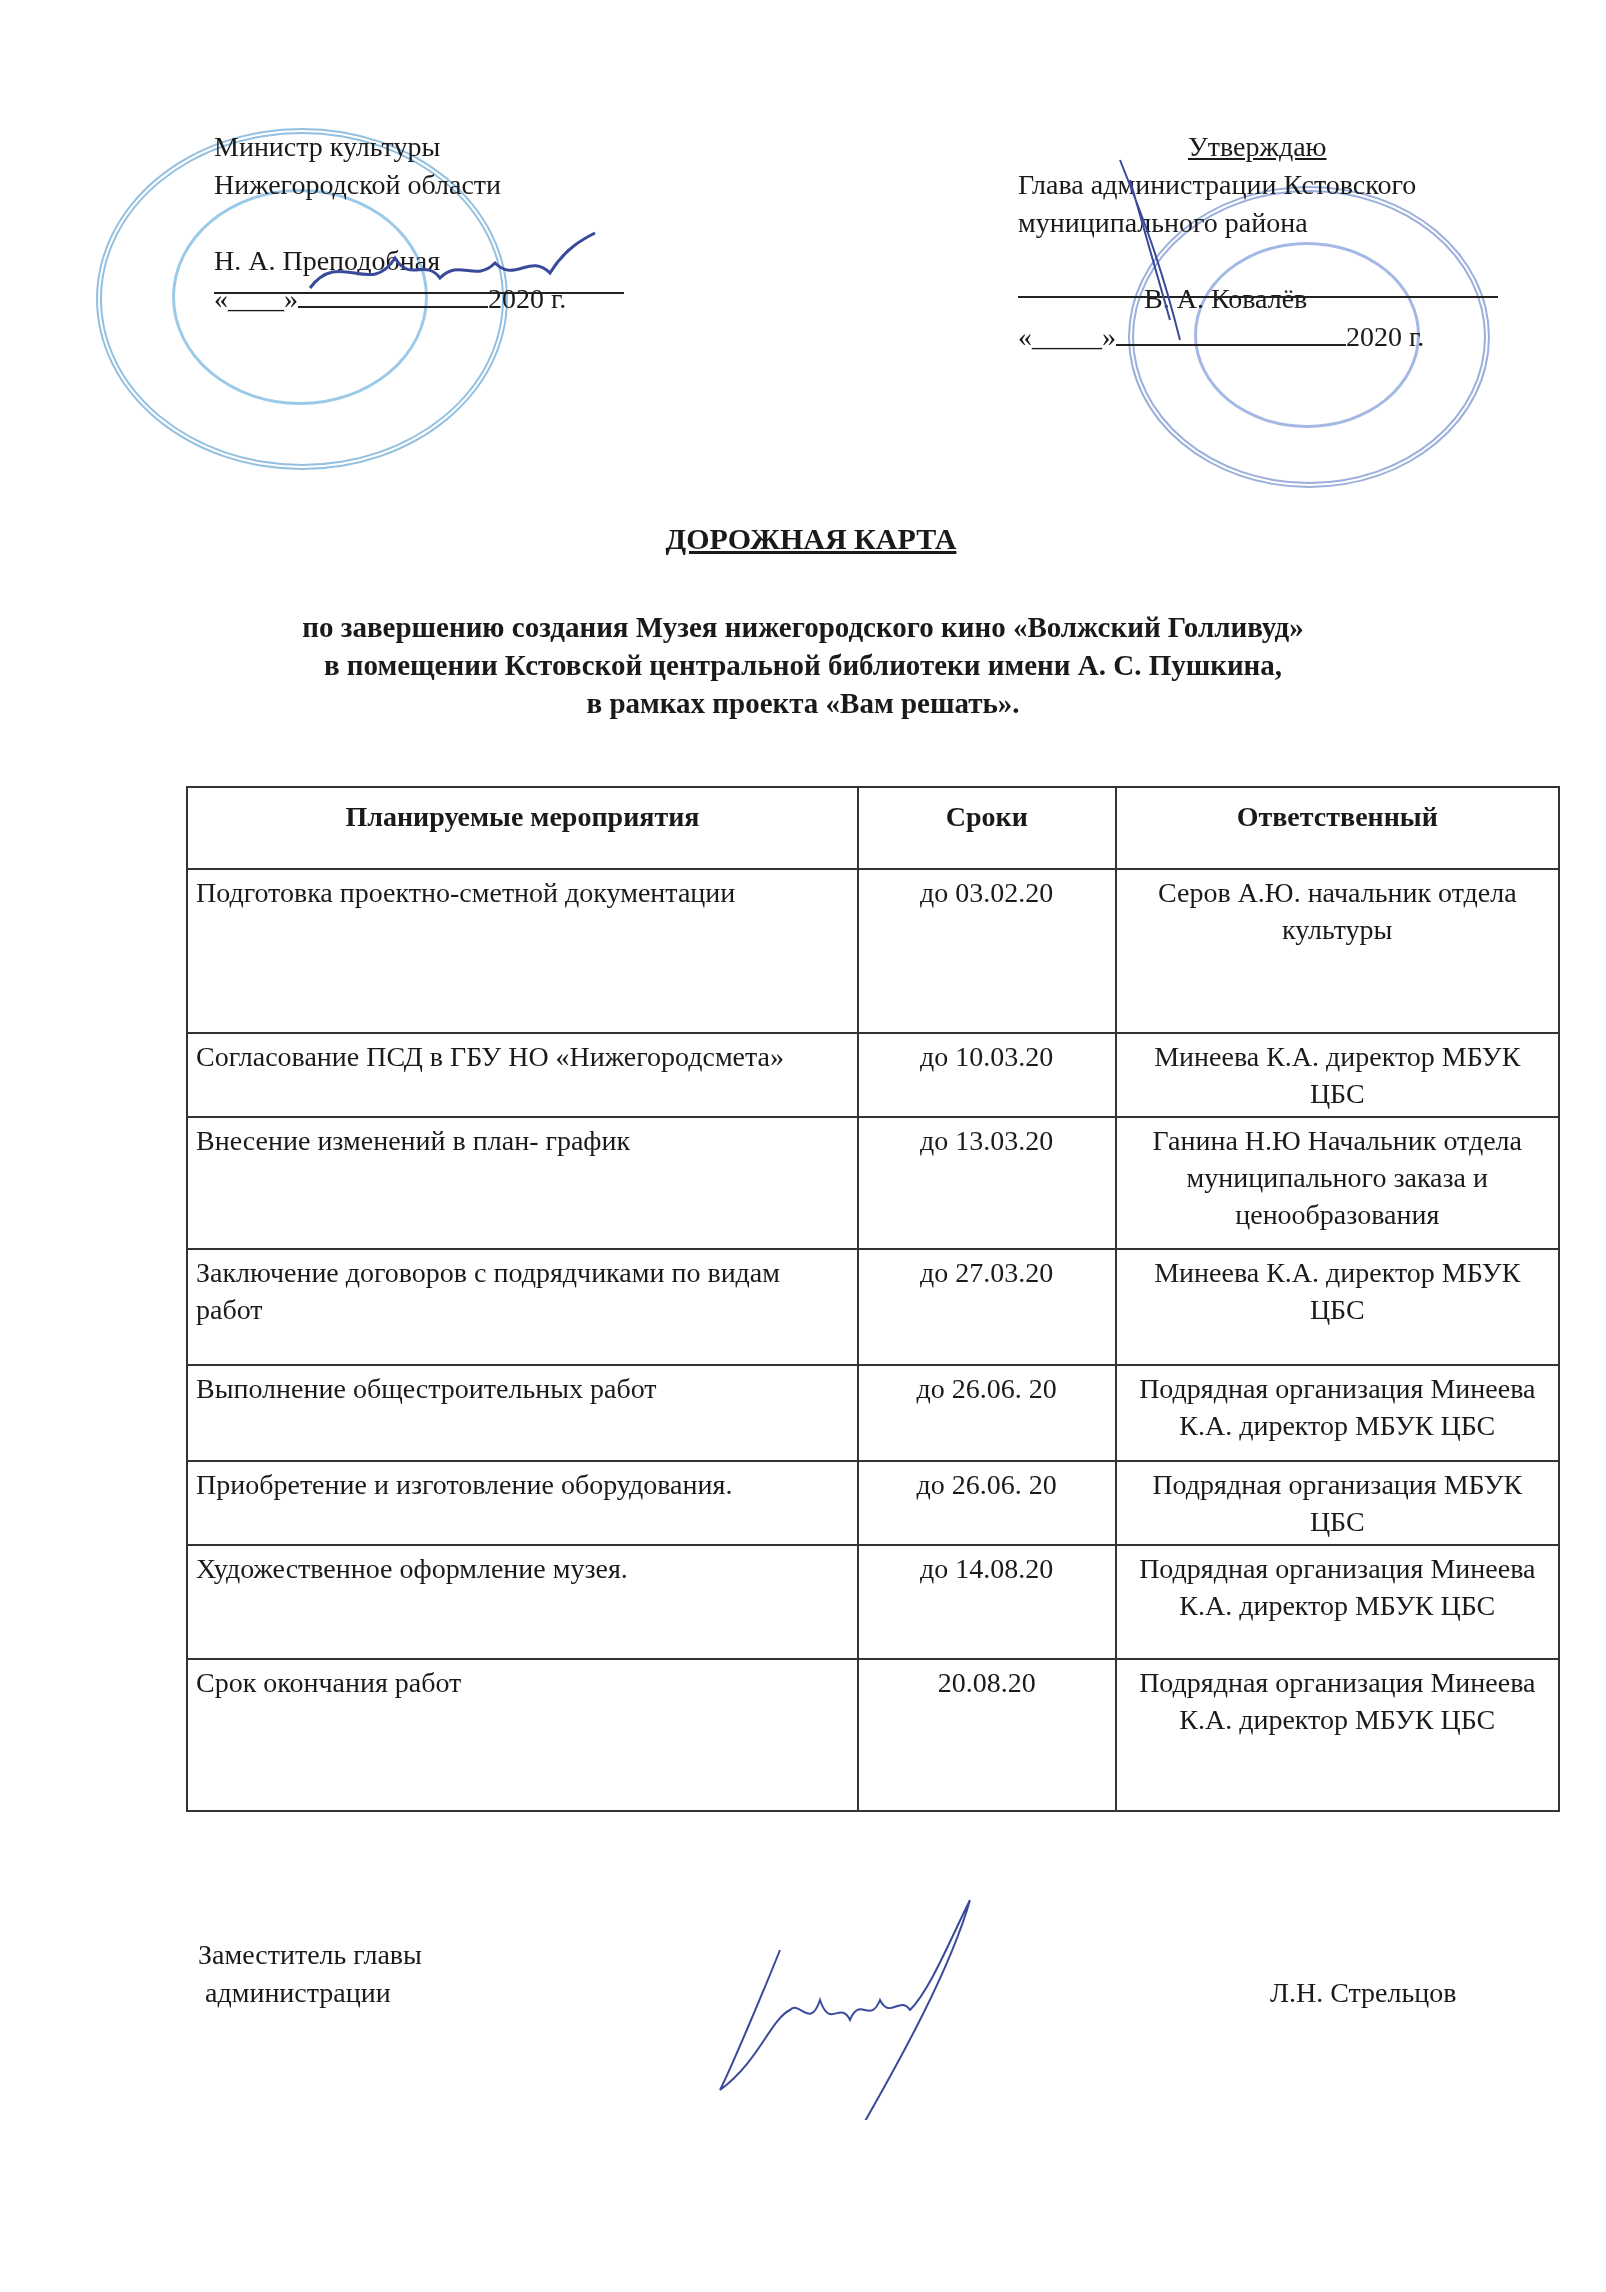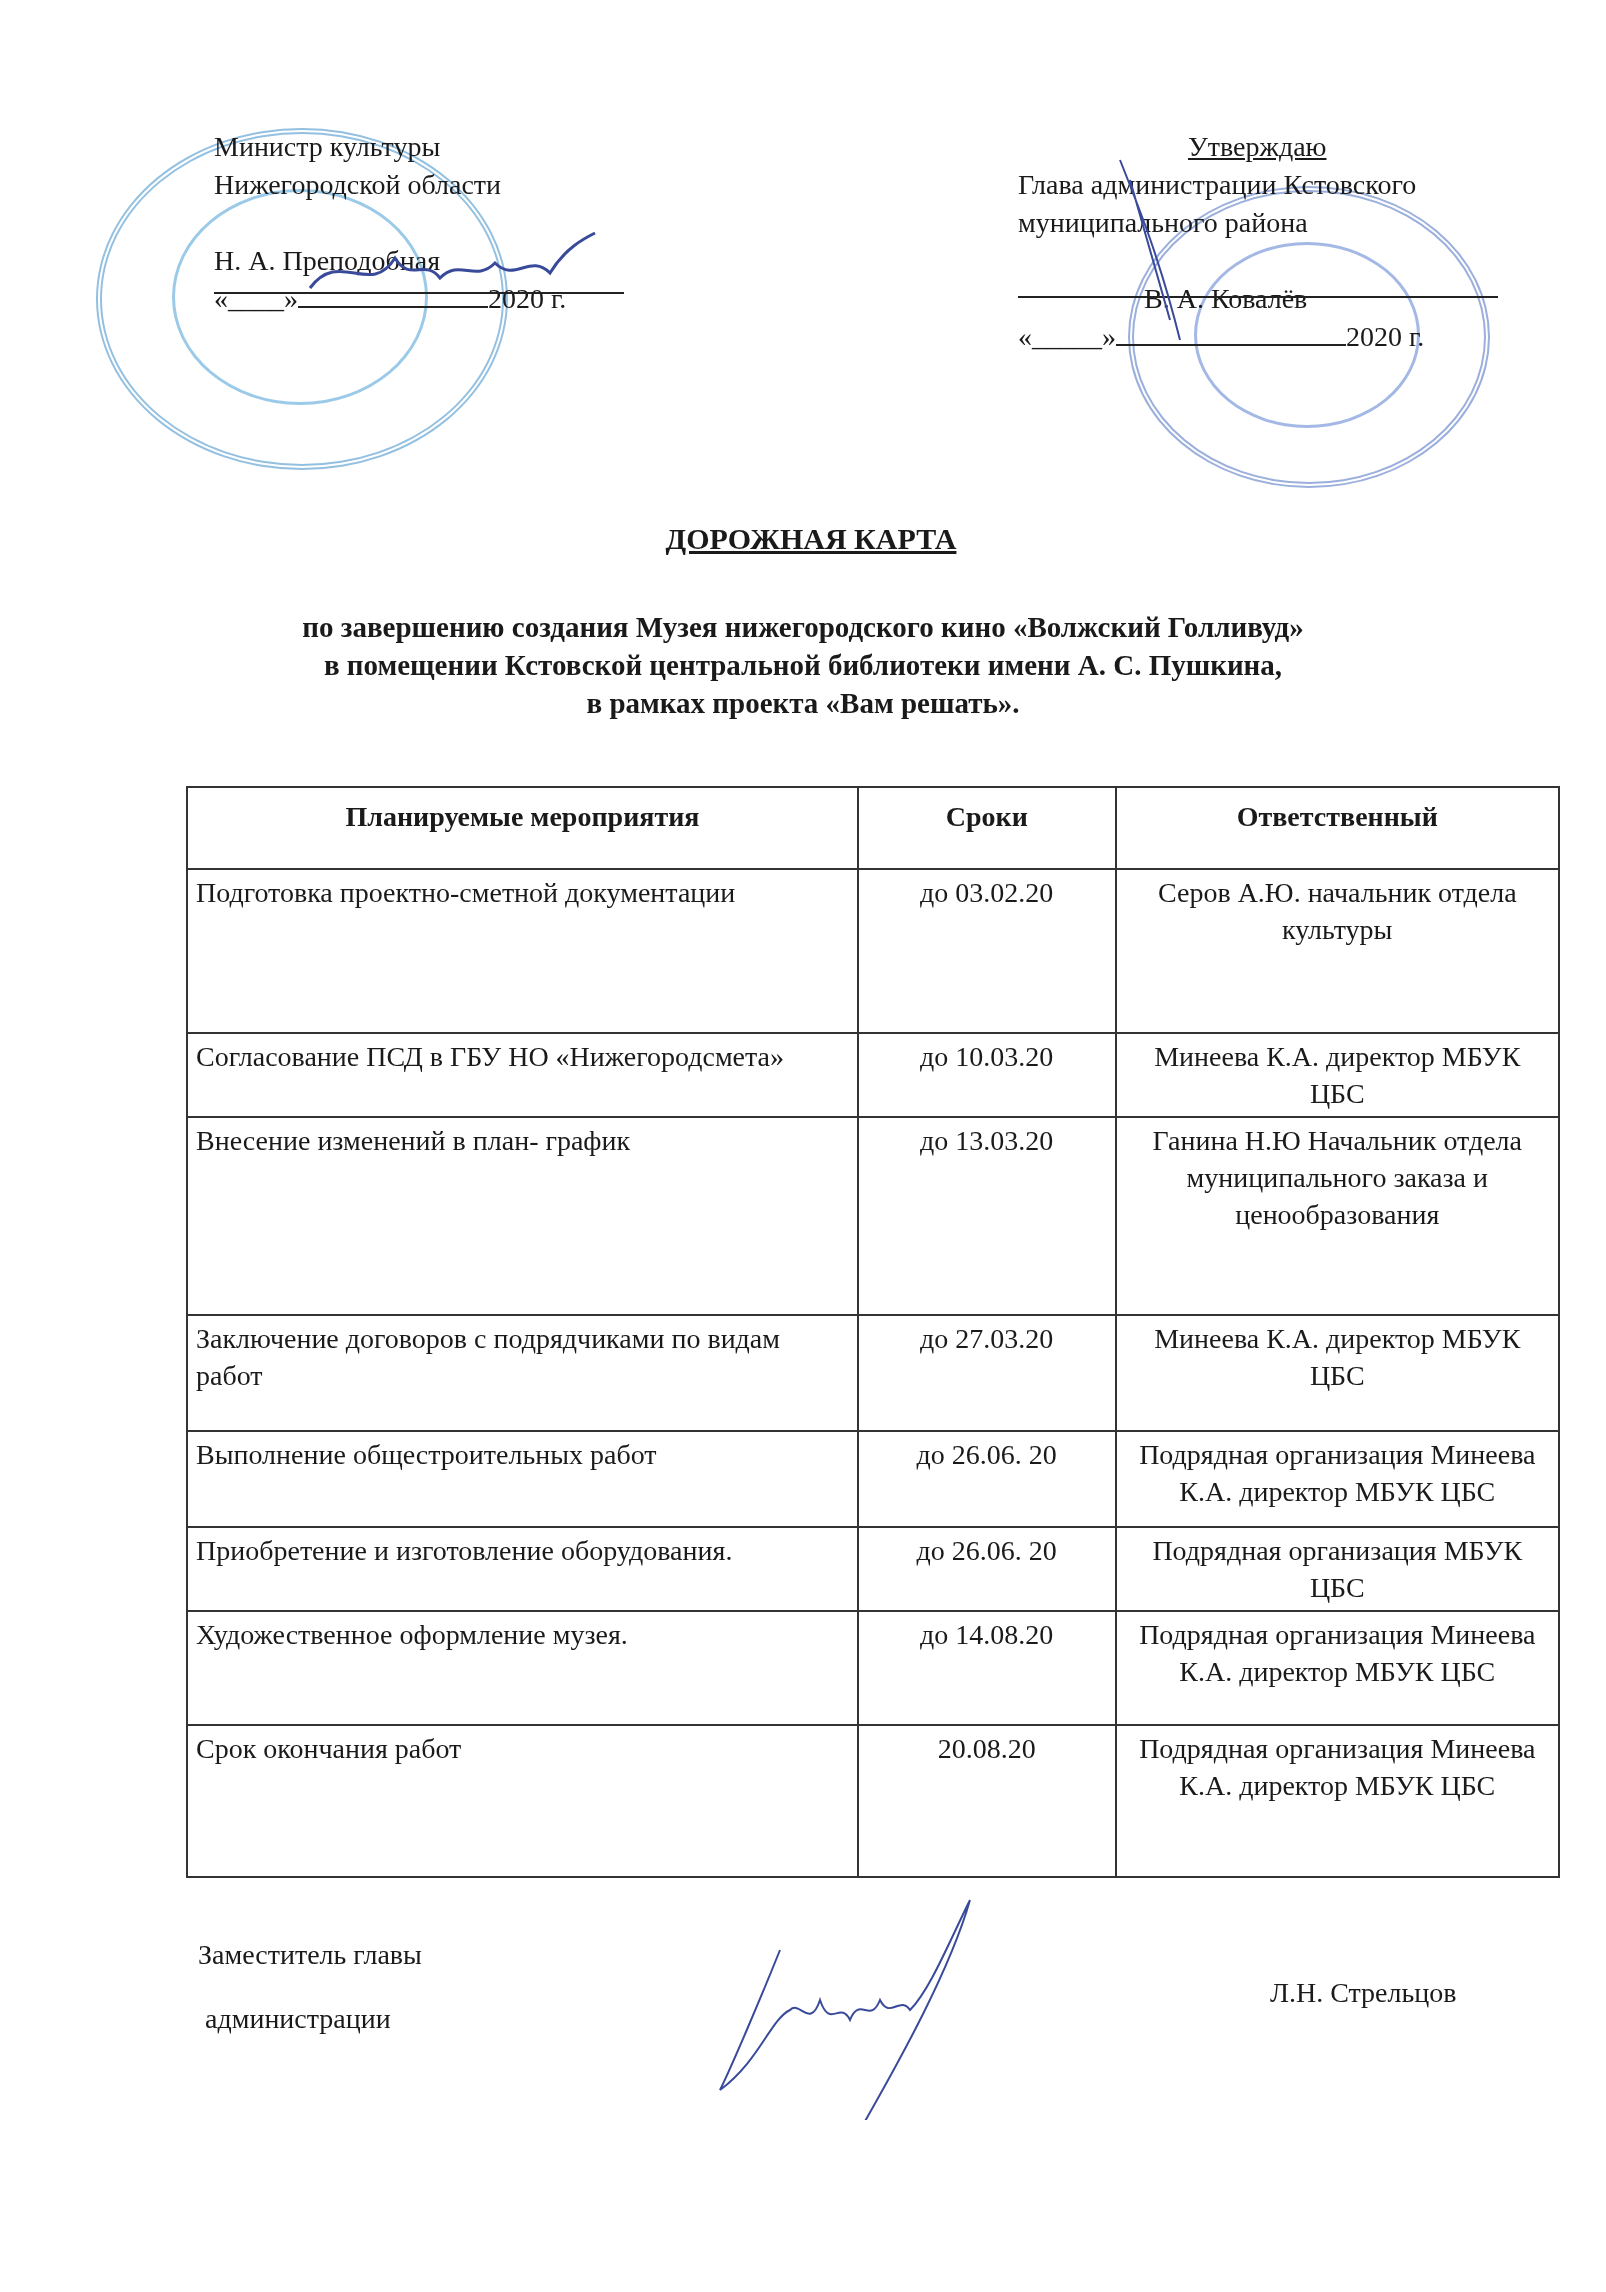--- a/index.html
+++ b/index.html
@@ -78,21 +78,21 @@
     <tr style="height:164px;">
       <td>Подготовка проектно-сметной документации</td>
       <td class="c">до 03.02.20</td>
       <td class="c">Серов А.Ю. начальник отдела культуры</td>
     </tr>
     <tr style="height:76px;">
       <td>Согласование ПСД в ГБУ НО «Нижегородсмета»</td>
       <td class="c">до 10.03.20</td>
       <td class="c">Минеева К.А. директор МБУК ЦБС</td>
     </tr>
-    <tr style="height:198px;">
+    <tr style="height:132px;">
       <td>Внесение изменений в план- график</td>
       <td class="c">до 13.03.20</td>
       <td class="c">Ганина Н.Ю Начальник отдела муниципального заказа и ценообразования</td>
     </tr>
     <tr style="height:116px;">
       <td>Заключение договоров с подрядчиками по видам работ</td>
       <td class="c">до 27.03.20</td>
       <td class="c">Минеева К.А. директор МБУК ЦБС</td>
     </tr>
     <tr style="height:96px;">
@@ -113,18 +113,18 @@
     <tr style="height:152px;">
       <td>Срок окончания работ</td>
       <td class="c">20.08.20</td>
       <td class="c">Подрядная организация Минеева К.А. директор МБУК ЦБС</td>
     </tr>
   </tbody>
 </table>
 
 <div class="abs blk" style="left:198px;top:1936px;">
   <div>Заместитель главы</div>
-  <div style="white-space:pre;margin-top:26px;"> администрации</div>
+  <div style="white-space:pre;"> администрации</div>
 </div>
 <svg class="sig" style="left:700px;top:1880px;" width="320" height="240">
     <path d="M80 70 C60 120 30 190 20 210 C60 180 70 140 90 130 C100 120 110 150 120 120 C130 150 140 120 150 140 C160 115 170 145 180 120 C190 140 200 115 210 130 C230 110 250 60 270 20 M270 20 C250 90 200 180 160 250" fill="none" stroke="#3a4a9a" stroke-width="2"></path>
   </svg>
 <div class="abs blk" style="left:1270px;top:1974px;">Л.Н. Стрельцов</div>
 
 </body></html>

